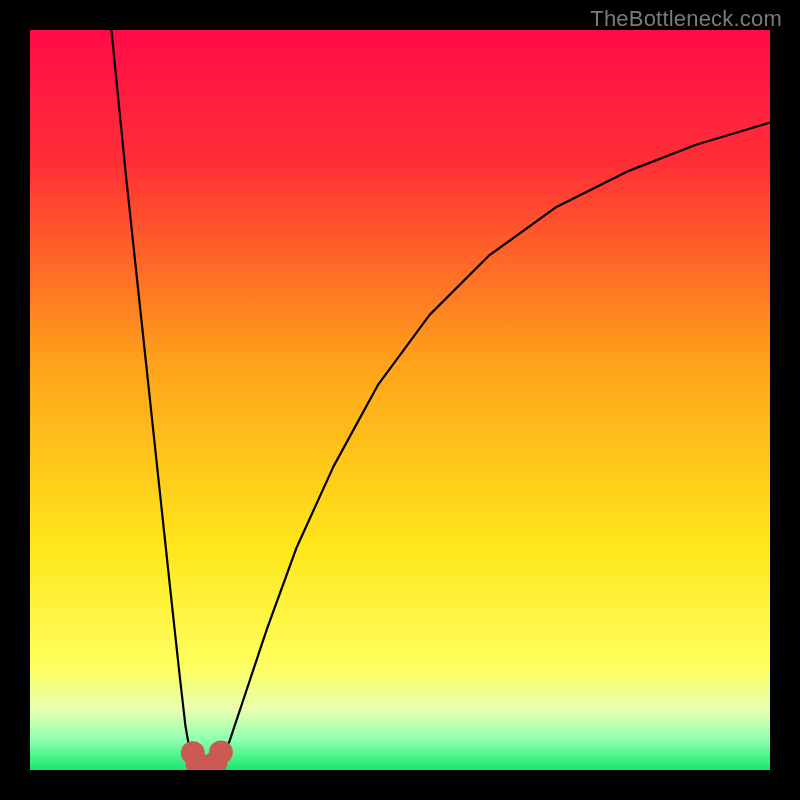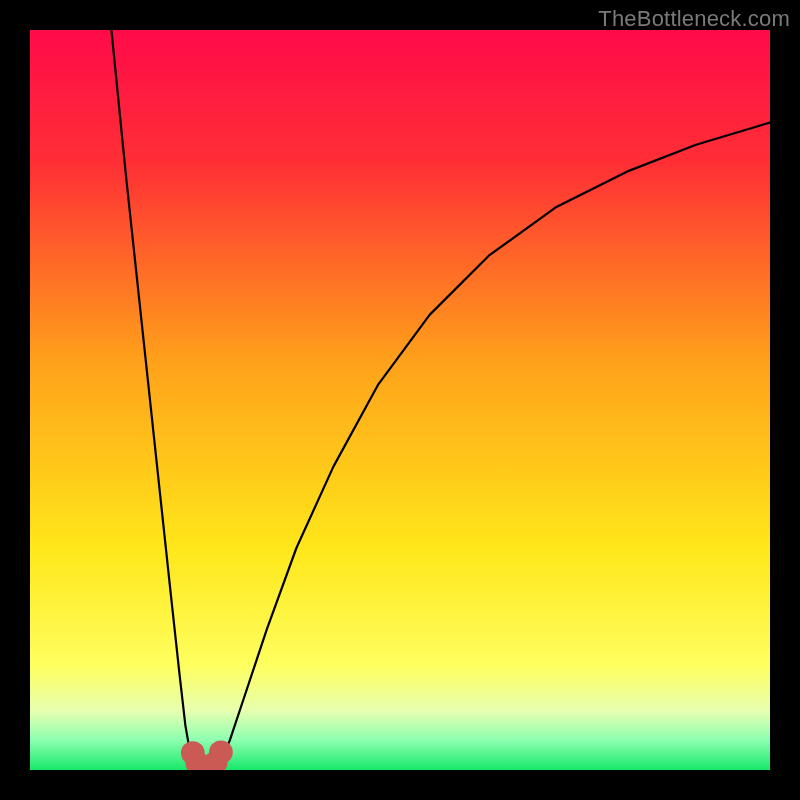--- a/index.html
+++ b/index.html
@@ -21,21 +21,21 @@
     position: absolute;
     left: 30px;
     top: 30px;
     width: 740px;
     height: 740px;
     overflow: hidden;
   }
   .watermark {
     position: absolute;
     top: 6px;
-    right: 10px;
+    right: 18px;
     color: #7a7a7a;
     font-size: 22px;
     font-weight: 500;
     letter-spacing: 0.2px;
     z-index: 10;
   }
 </style>
 </head>
 <body>
 

